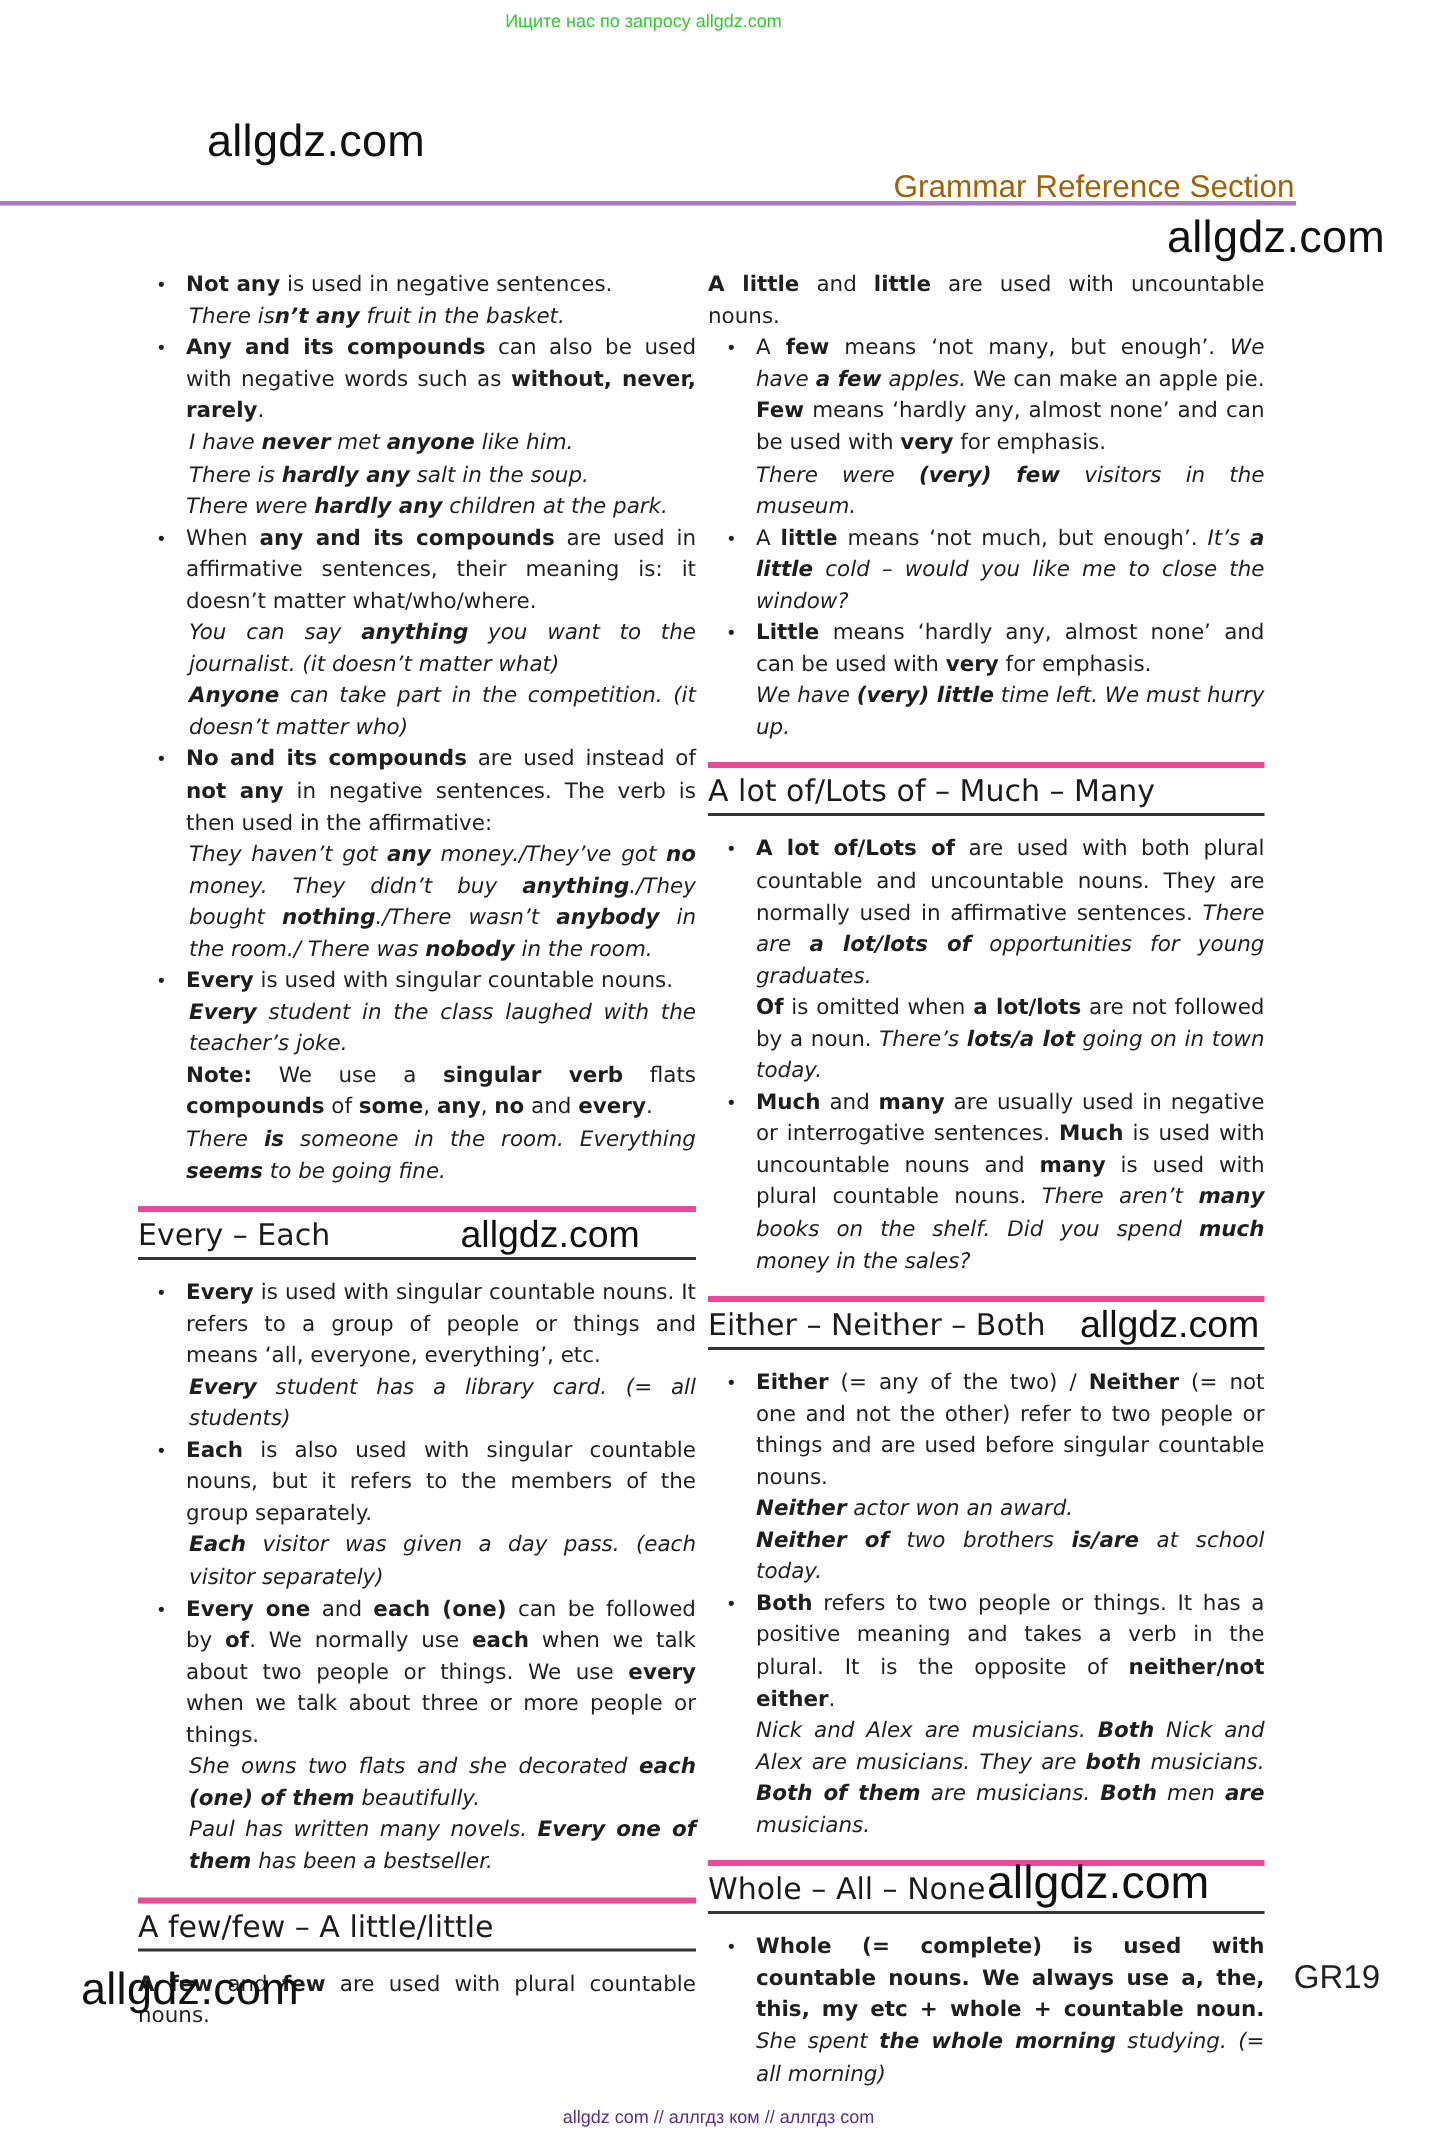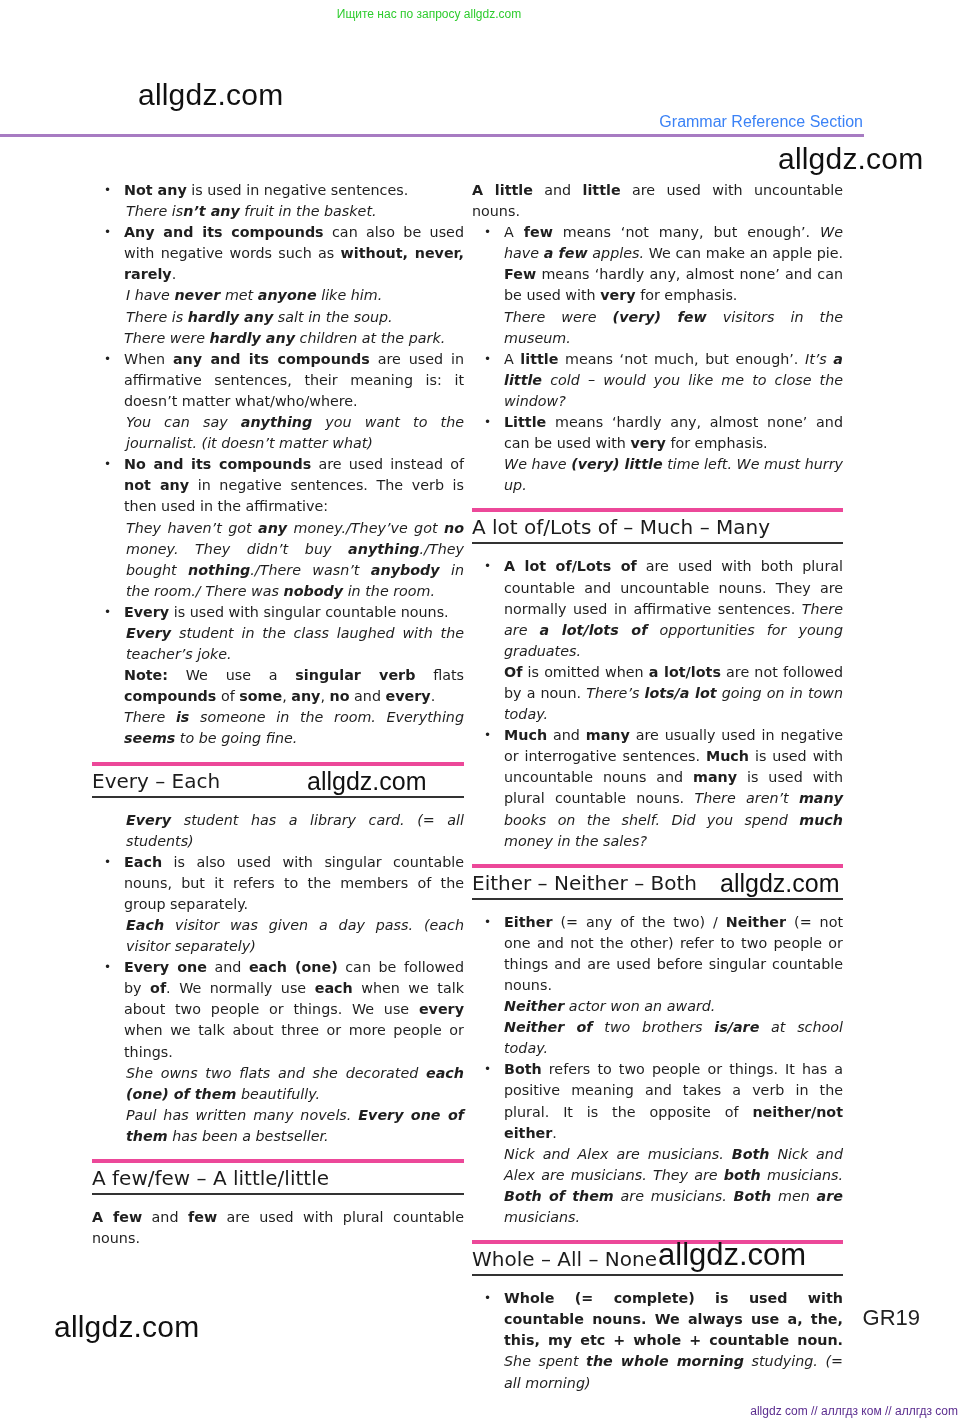--- a/index.html
+++ b/index.html
@@ -3,41 +3,41 @@
 <meta charset="utf-8">
 <style>
   html, body { margin: 0; padding: 0; background: #ffffff; }
   body {
     width: 958px; height: 1428px; position: relative; overflow: hidden;
     font-family: "Liberation Sans", sans-serif; color: #1c1c1c;
   }
   .abs { position: absolute; }
   .top-banner { top: 7px; left: 0; width: 858px; text-align: center; font-size: 12px; color: #2ecc2e; }
   .wm { font-family: "Liberation Sans", sans-serif; color: #111; font-size: 30px; letter-spacing: 0.2px; }
-  .section-title { top: 113px; right: 95px; font-size: 16px; color: #3b82f6; }
+  .section-title { top: 113px; right: 95px; font-size: 21px; color: #a16207; }
   .header-rule { top: 134px; left: 0; width: 864px; height: 3px; background: #a77bc2; }
   .col { font-family: "DejaVu Sans", sans-serif; font-size: 14.3px; line-height: 21.1px; color: #1f1f1f; }
   .col-left { left: 60px; top: 180px; width: 372px; margin-left: 32px; }
   .col-right { left: 472px; top: 180px; width: 371px; }
   .col p { margin: 0; text-align: justify; }
   .bullet { position: relative; padding-left: 32px; margin: 0; text-align: justify; }
   .bullet::before { content: "•"; position: absolute; left: 12px; top: 0; font-size: 12px; }
   .ex { font-style: italic; padding-left: 34px; text-align: justify; margin: 0; }
   .ex2 { font-style: italic; padding-left: 32px; text-align: justify; margin: 0; }
   .ind { padding-left: 32px; text-align: justify; margin: 0; }
   b { font-weight: bold; }
   .heading {
     border-top: 4px solid #ec4899; border-bottom: 2px solid #333;
     font-size: 20px; line-height: 30px; padding: 0; margin: 12px 0 12px 0;
     font-family: "DejaVu Sans", sans-serif; font-weight: normal; color: #1c1c1c; position: relative;
     height: 30px;
   }
   .heading .wm-in { position: absolute; font-family: "Liberation Sans", sans-serif; font-size: 25px; color: #111; top: 0; }
   .page-num { top: 1305px; right: 38px; font-size: 22px; color: #222; }
-  .bottom-links { top: 1404px; left: 0; width: 958px; text-align: right; font-size: 12px; color: #5b2d8f; }
+  .bottom-links { top: 1404px; left: 0; width: 958px; text-align: center; font-size: 12px; color: #5b2d8f; }
 </style>
 </head>
 <body>
 
 <div class="abs top-banner">Ищите нас по запросу allgdz.com</div>
 
 <div class="abs wm" style="top:78px; left:138px;">allgdz.com</div>
 <div class="abs section-title">Grammar Reference Section</div>
 <div class="abs header-rule"></div>
 <div class="abs wm" style="top:142px; left:778px;">allgdz.com</div>
@@ -47,34 +47,36 @@
   <p class="ex"><span>There is</span><b>n’t any</b><span> fruit in the basket.</span></p>
 
   <p class="bullet"><b>Any and its compounds</b><span> can also be used with negative words such as </span><b>without, never, rarely</b><span>.</span></p>
   <p class="ex"><span>I have </span><b>never</b><span> met </span><b>anyone</b><span> like him.</span></p>
 
   <p class="ex"><span>There is </span><b>hardly any</b><span> salt in the soup.</span></p>
   <p class="ex2"><span>There were </span><b>hardly any</b><span> children at the park.</span></p>
 
   <p class="bullet"><span>When </span><b>any and its compounds</b><span> are used in affirmative sentences, their meaning is: it doesn’t matter what/who/where.</span></p>
   <p class="ex"><span>You can say </span><b>anything</b><span> you want to the journalist. (it doesn’t matter what)</span></p>
+  <p class="ex"><b>Anyone</b><span> can take part in the competition. (it doesn’t matter who)</span></p>
 
   <p class="bullet"><b>No and its compounds</b><span> are used instead of </span><b>not any</b><span> in negative sentences. The verb is then used in the affirmative:</span></p>
   <p class="ex"><span>They haven’t got </span><b>any</b><span> money./They’ve got </span><b>no</b><span> money. They didn’t buy </span><b>anything</b><span>./They bought </span><b>nothing</b><span>./There wasn’t </span><b>anybody</b><span> in the room./ There was </span><b>nobody</b><span> in the room.</span></p>
 
   <p class="bullet"><b>Every</b><span> is used with singular countable nouns.</span></p>
   <p class="ex"><b>Every</b><span> student in the class laughed with the teacher’s joke.</span></p>
   <p class="ind"><b>Note:</b><span> We use a </span><b>singular verb</b><span> flats </span><b>compounds</b><span> of </span><b>some</b><span>, </span><b>any</b><span>, </span><b>no</b><span> and </span><b>every</b><span>.</span></p>
   <p class="ex2"><span>There </span><b>is</b><span> someone in the room. Everything </span><b>seems</b><span> to be going fine.</span></p>
 
   <div class="heading">
     <span>Every – Each</span>
     <span class="wm-in" style="left:215px;">allgdz.com</span>
   </div>
 
+  <p class="bullet"><b>Every</b><span> is used with singular countable nouns. It refers to a group of people or things and means ‘all, everyone, everything’, etc.</span></p>
   <p class="ex"><b>Every</b><span> student has a library card. (= all students)</span></p>
   <p class="bullet"><b>Each</b><span> is also used with singular countable nouns, but it refers to the members of the group separately.</span></p>
   <p class="ex"><b>Each</b><span> visitor was given a day pass. (each visitor separately)</span></p>
   <p class="bullet"><b>Every one</b><span> and </span><b>each (one)</b><span> can be followed by </span><b>of</b><span>. We normally use </span><b>each</b><span> when we talk about two people or things. We use </span><b>every</b><span> when we talk about three or more people or things.</span></p>
   <p class="ex"><span>She owns two flats and she decorated </span><b>each (one) of them</b><span> beautifully.</span></p>
   <p class="ex"><span>Paul has written many novels. </span><b>Every one of them</b><span> has been a bestseller.</span></p>
 
   <div class="heading">
     <span>A few/few – A little/little</span>
   </div>

